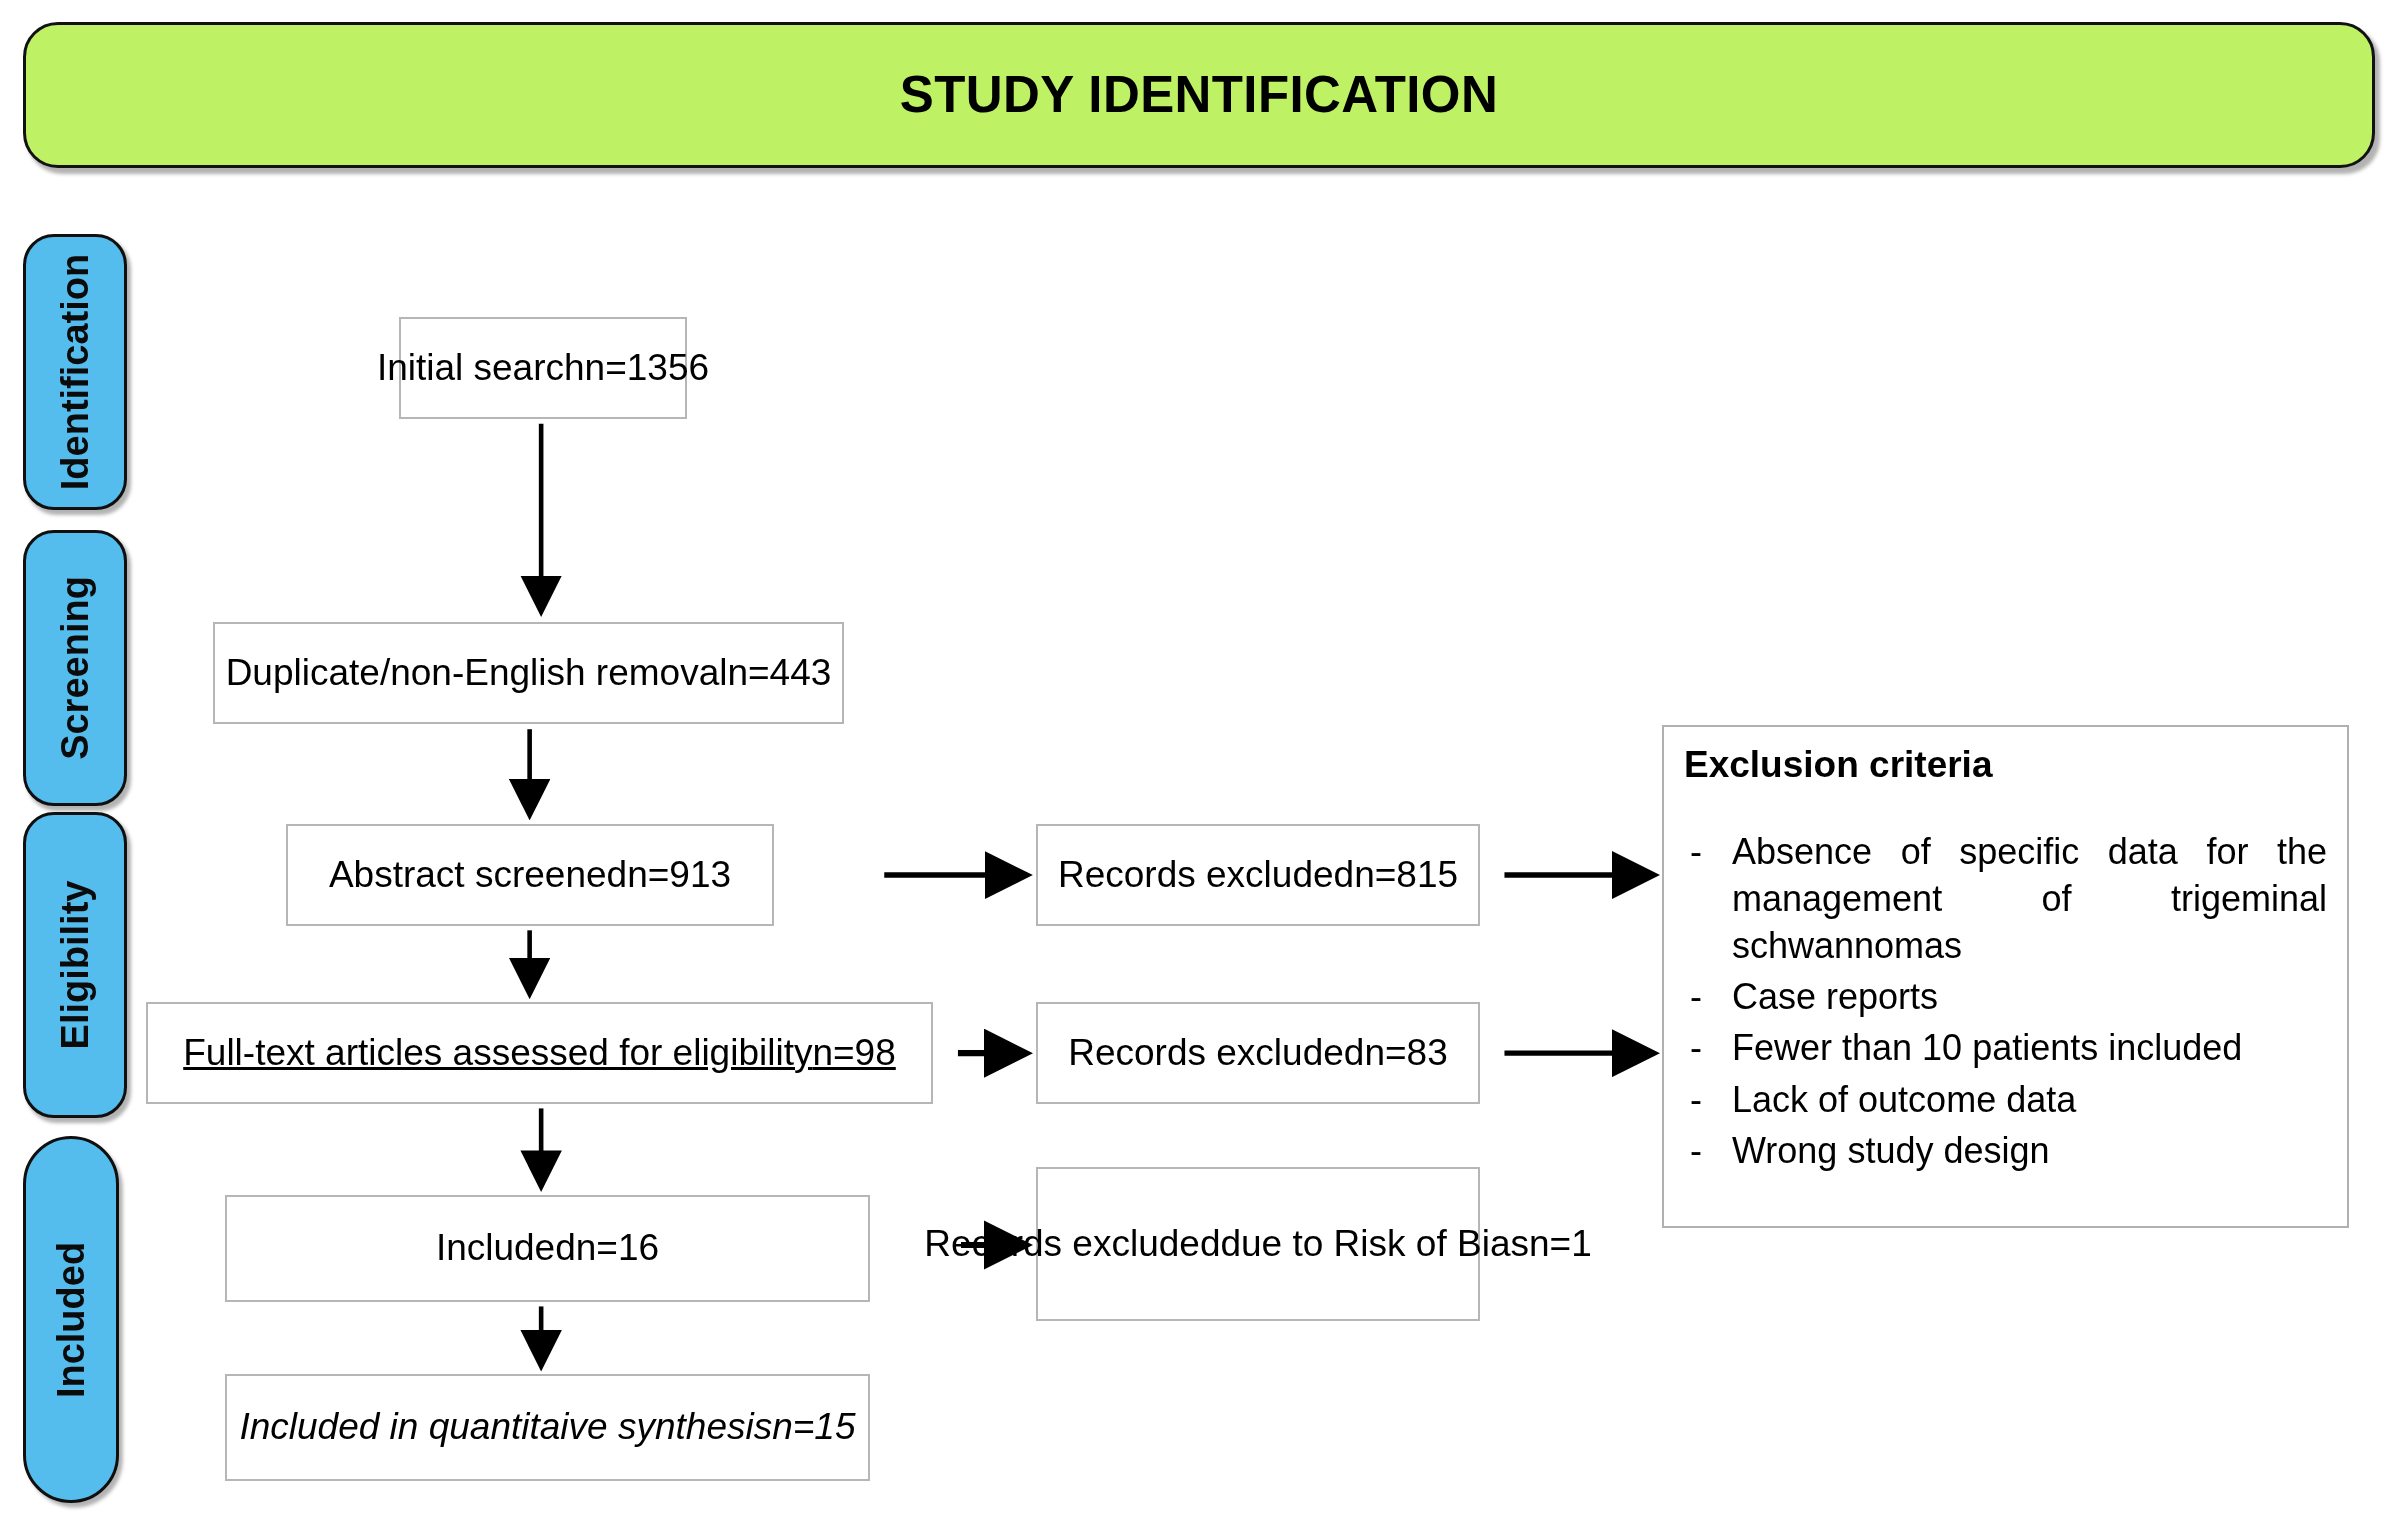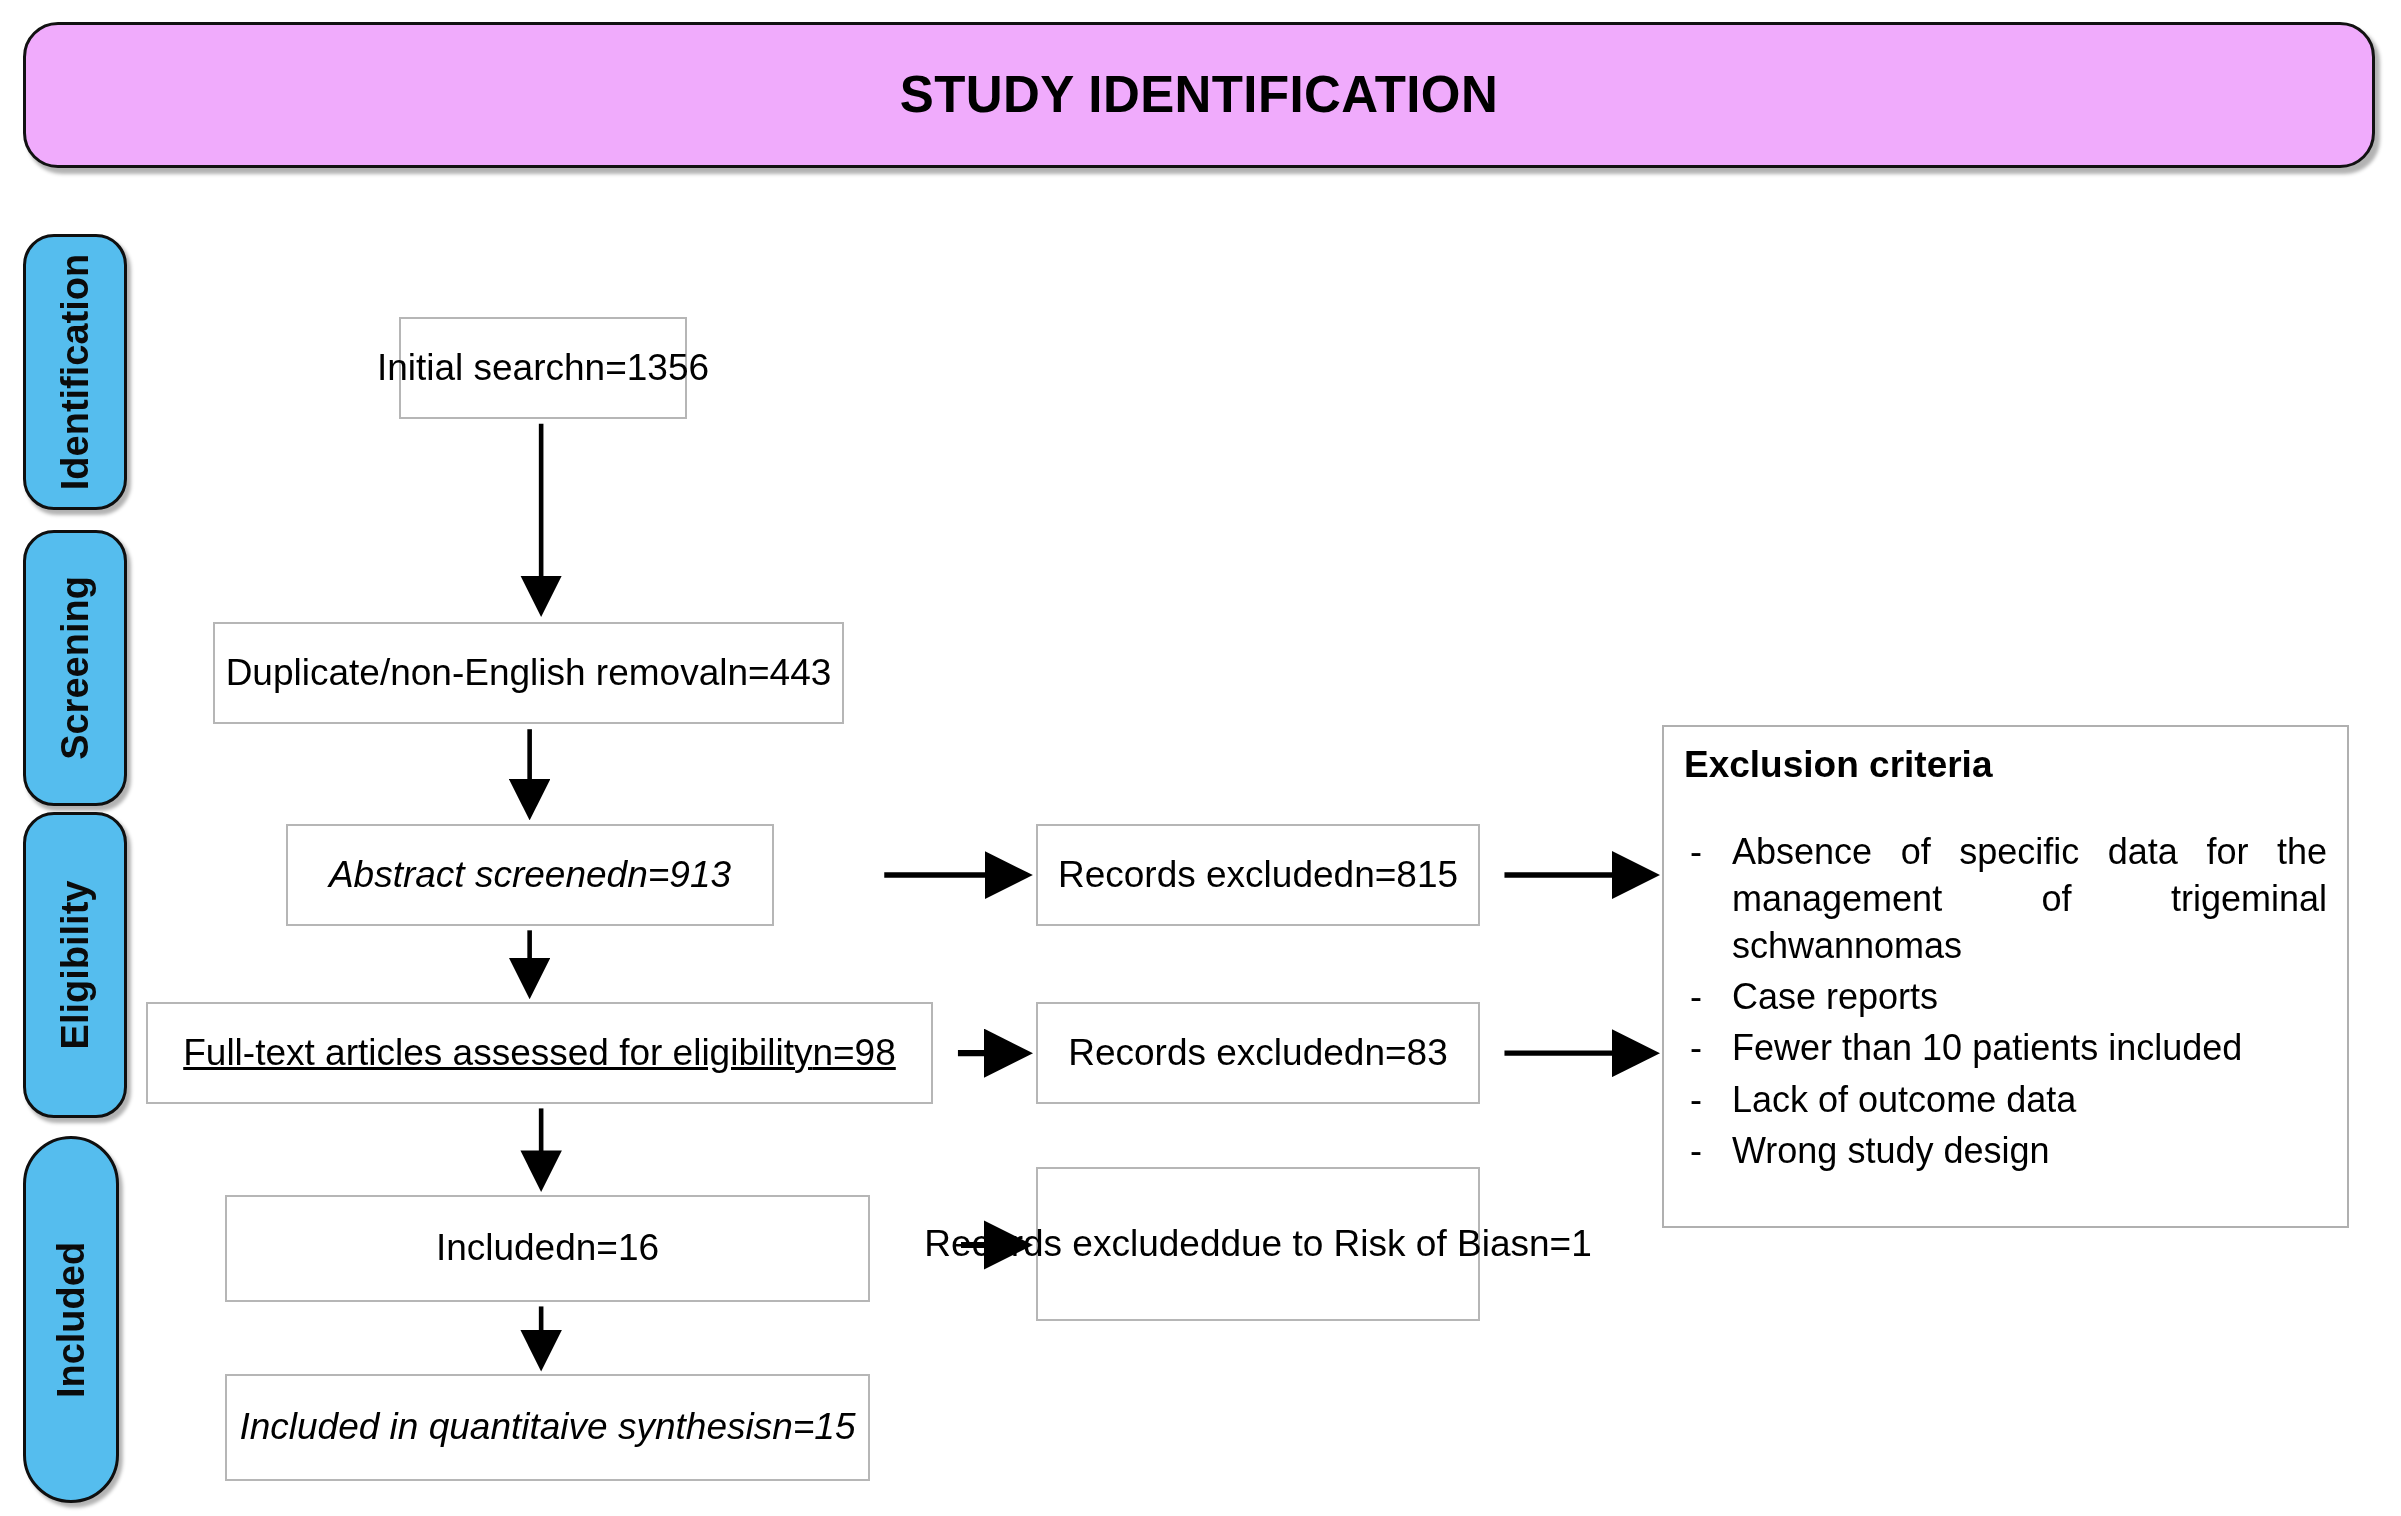--- a/index.html
+++ b/index.html
@@ -19,21 +19,21 @@
     overflow: hidden;
   }
 
   
   .banner {
     position: absolute;
     left: 23px;
     top: 21.5px;
     width: 2352px;
     height: 146px;
-    background: #f0abfc;
+    background: #bef264;
     border: 3.8px solid #121212;
     border-radius: 35px;
     box-sizing: border-box;
     display: flex;
     align-items: center;
     justify-content: center;
     box-shadow: 4.6px 5.4px 3.8px rgba(0,0,0,0.30);
   }
   .banner-title {
     font-size: 51px;
@@ -169,21 +169,21 @@
   <div class="flow-box" style="left:399px; top:317px; width:288px; height:102px;">
     <div class="line">Initial search</div>
     <div class="line">n=1356</div>
   </div>
 
   <div class="flow-box" style="left:213px; top:622px; width:631px; height:102px;">
     <div class="line">Duplicate/non-English removal</div>
     <div class="line">n=443</div>
   </div>
 
-  <div class="flow-box" style="left:286px; top:824px; width:488px; height:102px;font-style:italic;">
+  <div class="flow-box" style="left:286px; top:824px; width:488px; height:102px;">
     <div class="line">Abstract screened</div>
     <div class="line">n=913</div>
   </div>
 
   <div class="flow-box" style="left:146px; top:1002px; width:787px; height:102px;text-decoration:underline;">
     <div class="line">Full-text articles assessed for eligibility</div>
     <div class="line">n=98</div>
   </div>
 
   <div class="flow-box" style="left:225px; top:1195px; width:645px; height:107px;">

